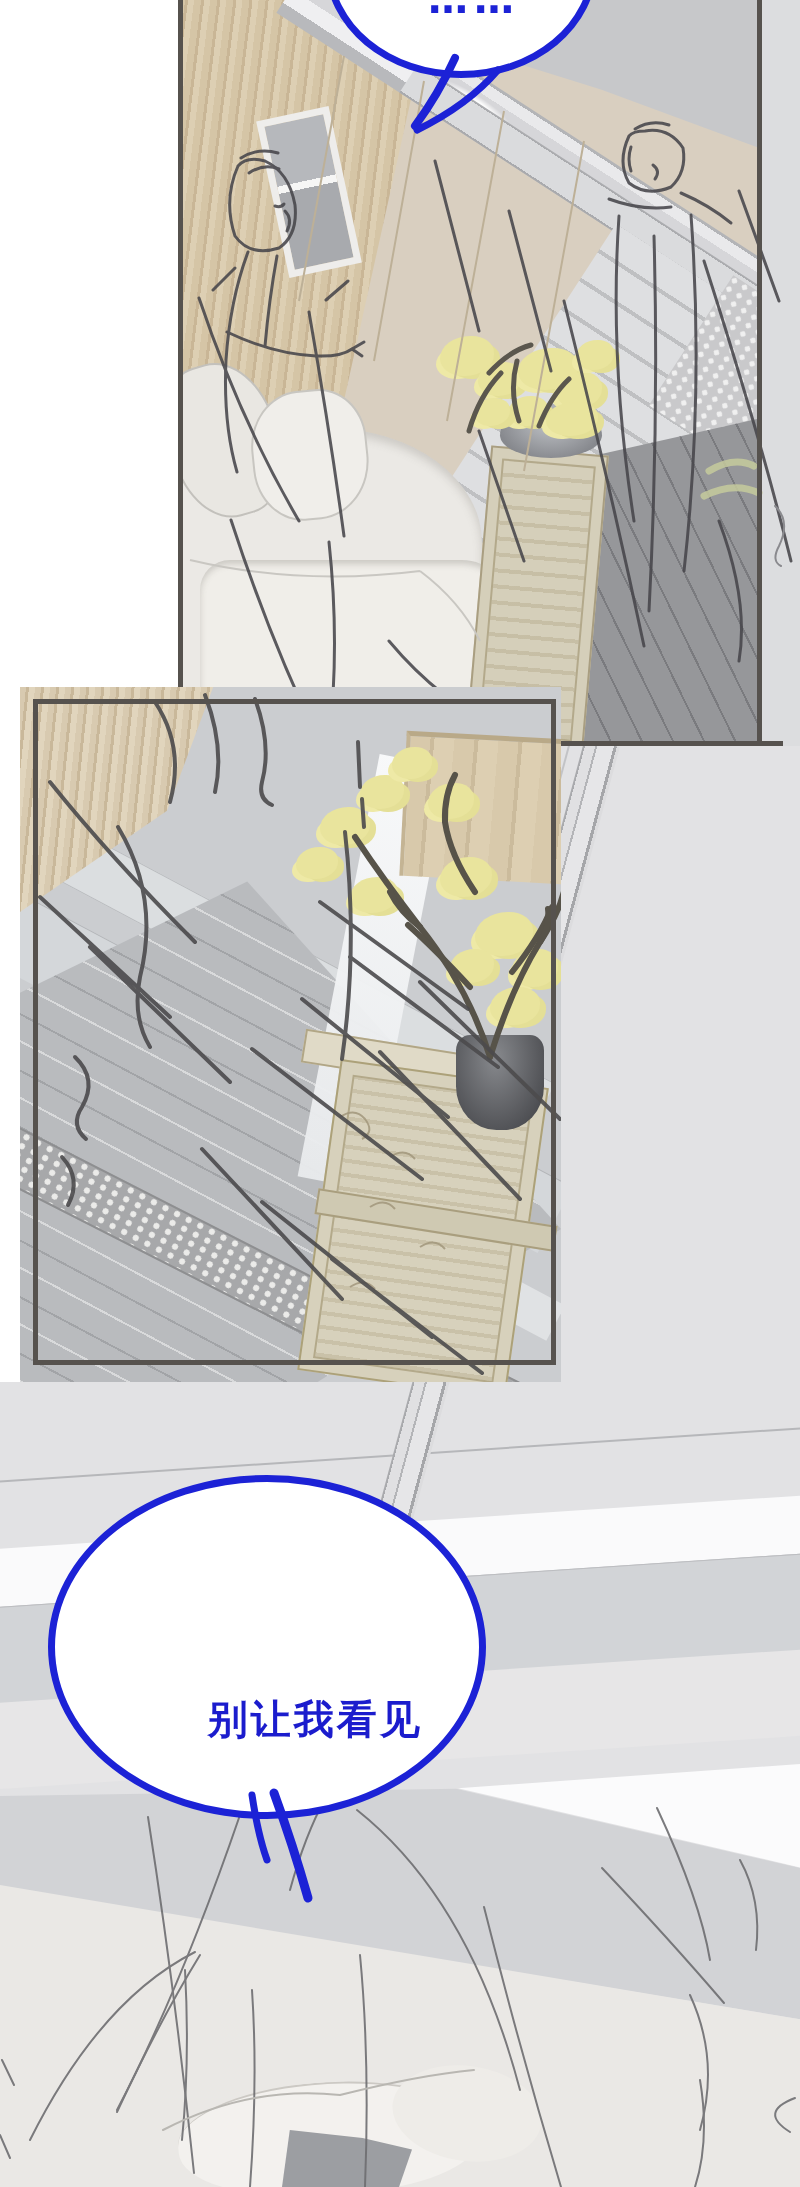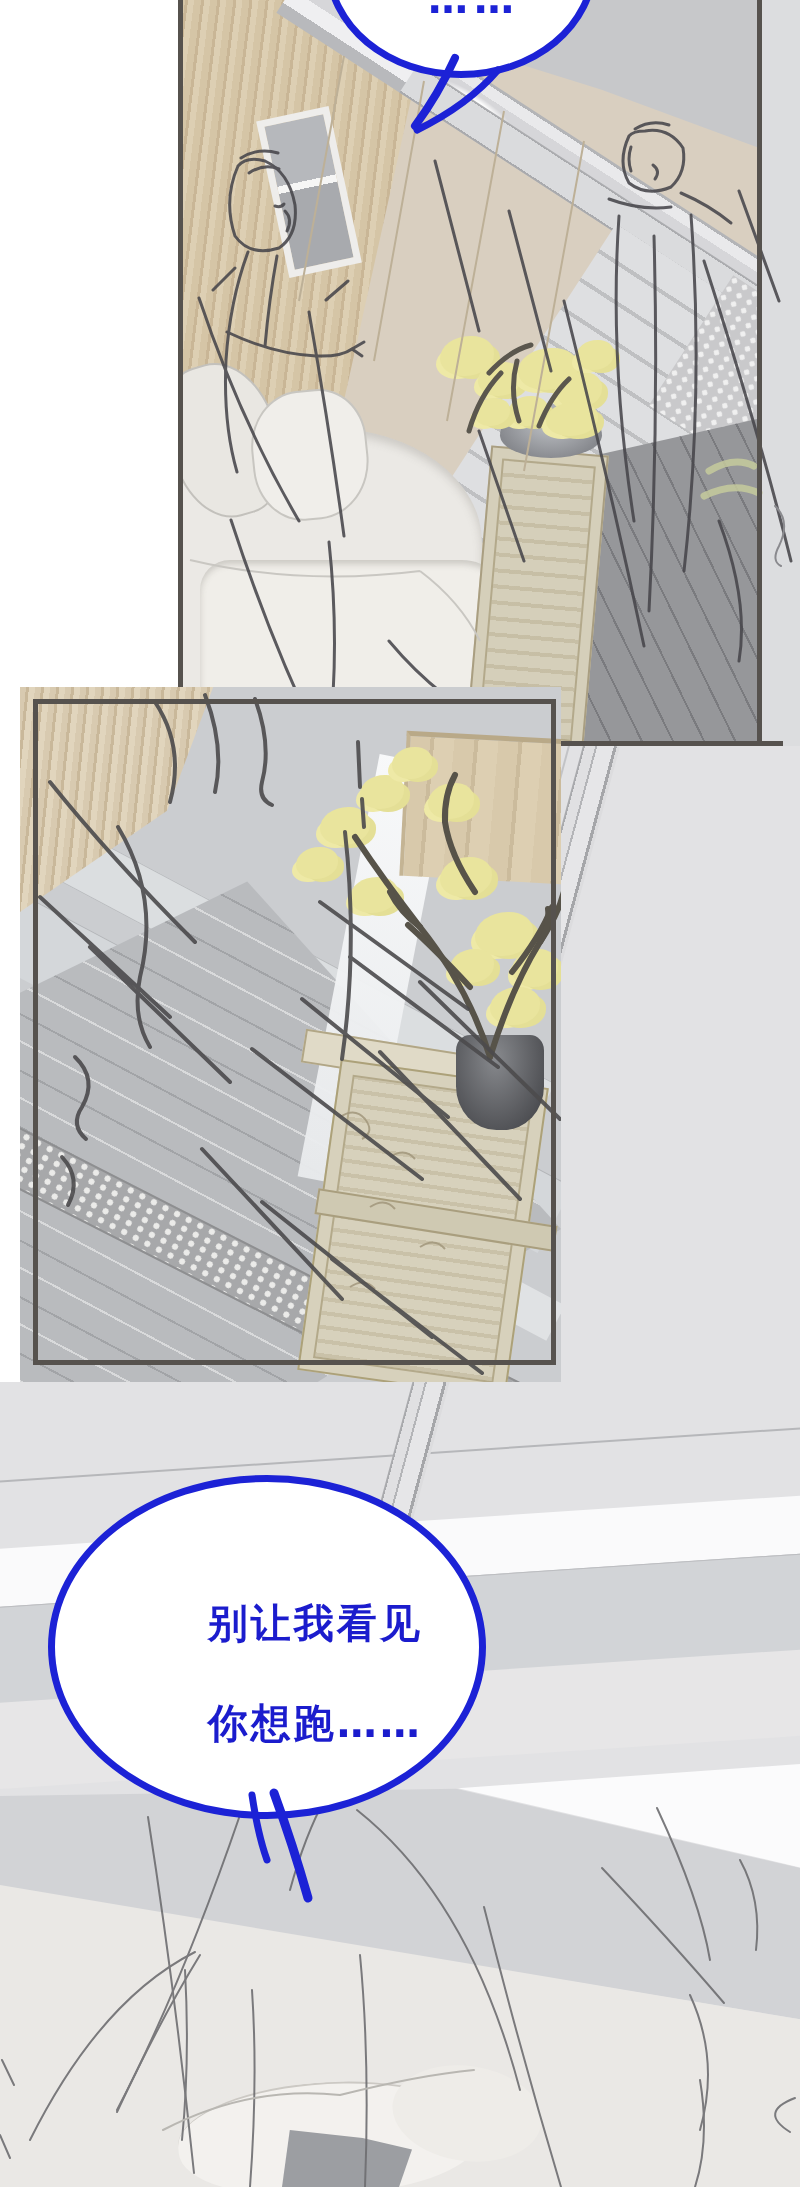--- a/index.html
+++ b/index.html
@@ -265,23 +265,22 @@
     </svg>
 
     <div class="abs panel-border" style="left:13px;top:12px;width:523px;height:5px;"></div>
     <div class="abs panel-border" style="left:13px;top:12px;width:5px;height:666px;"></div>
     <div class="abs panel-border" style="left:531px;top:12px;width:5px;height:666px;"></div>
     <div class="abs panel-border" style="left:13px;top:673px;width:523px;height:5px;"></div>
   </div>
 
   <div class="abs" style="left:48px;top:1475px;width:424px;height:330px;background:#ffffff;
               border:7px solid #1c22d6;border-radius:50%;"></div>
-  <div class="bubble-text" style="left:140px;top:1548px;">
+  <div class="bubble-text" style="left:140px;top:1644px;">
     <span>别让我看见</span><br>
-    <span>你想跑……</span>
   </div>
   <svg style="left:240px;top:1786px;" width="90" height="120" viewBox="0 0 90 120">
     <g fill="none" stroke="#1c22d6" stroke-linecap="round">
       <path d="M 12,9 Q 18,49 27,74" stroke-width="7"></path>
       <path d="M 34,7 Q 53,59 68,112" stroke-width="9"></path>
     </g>
   </svg>
 
 </div>
 

